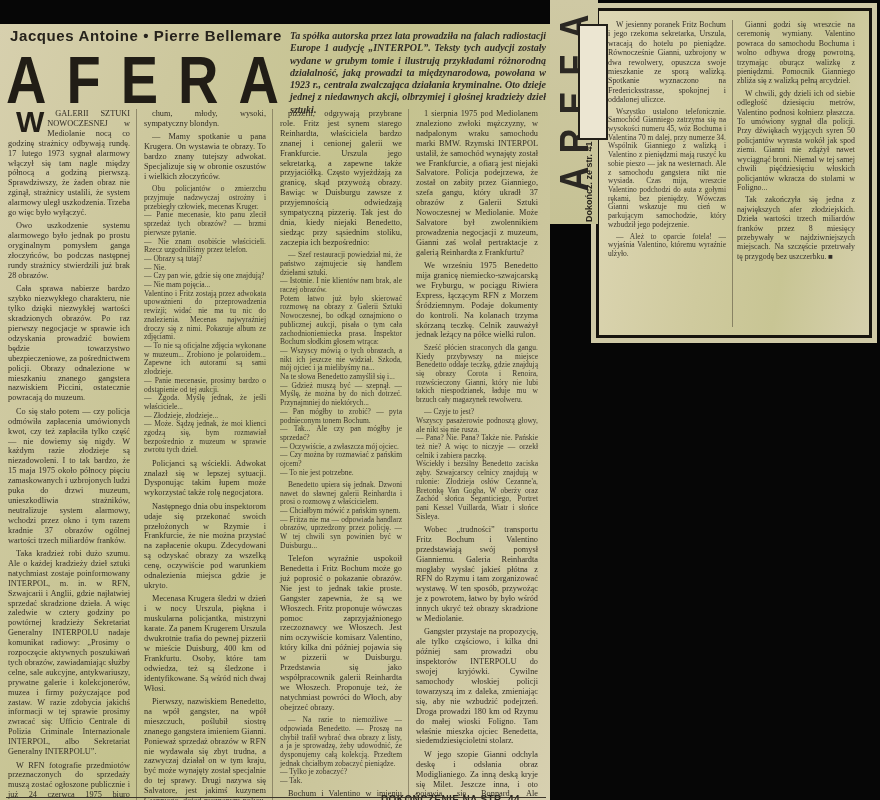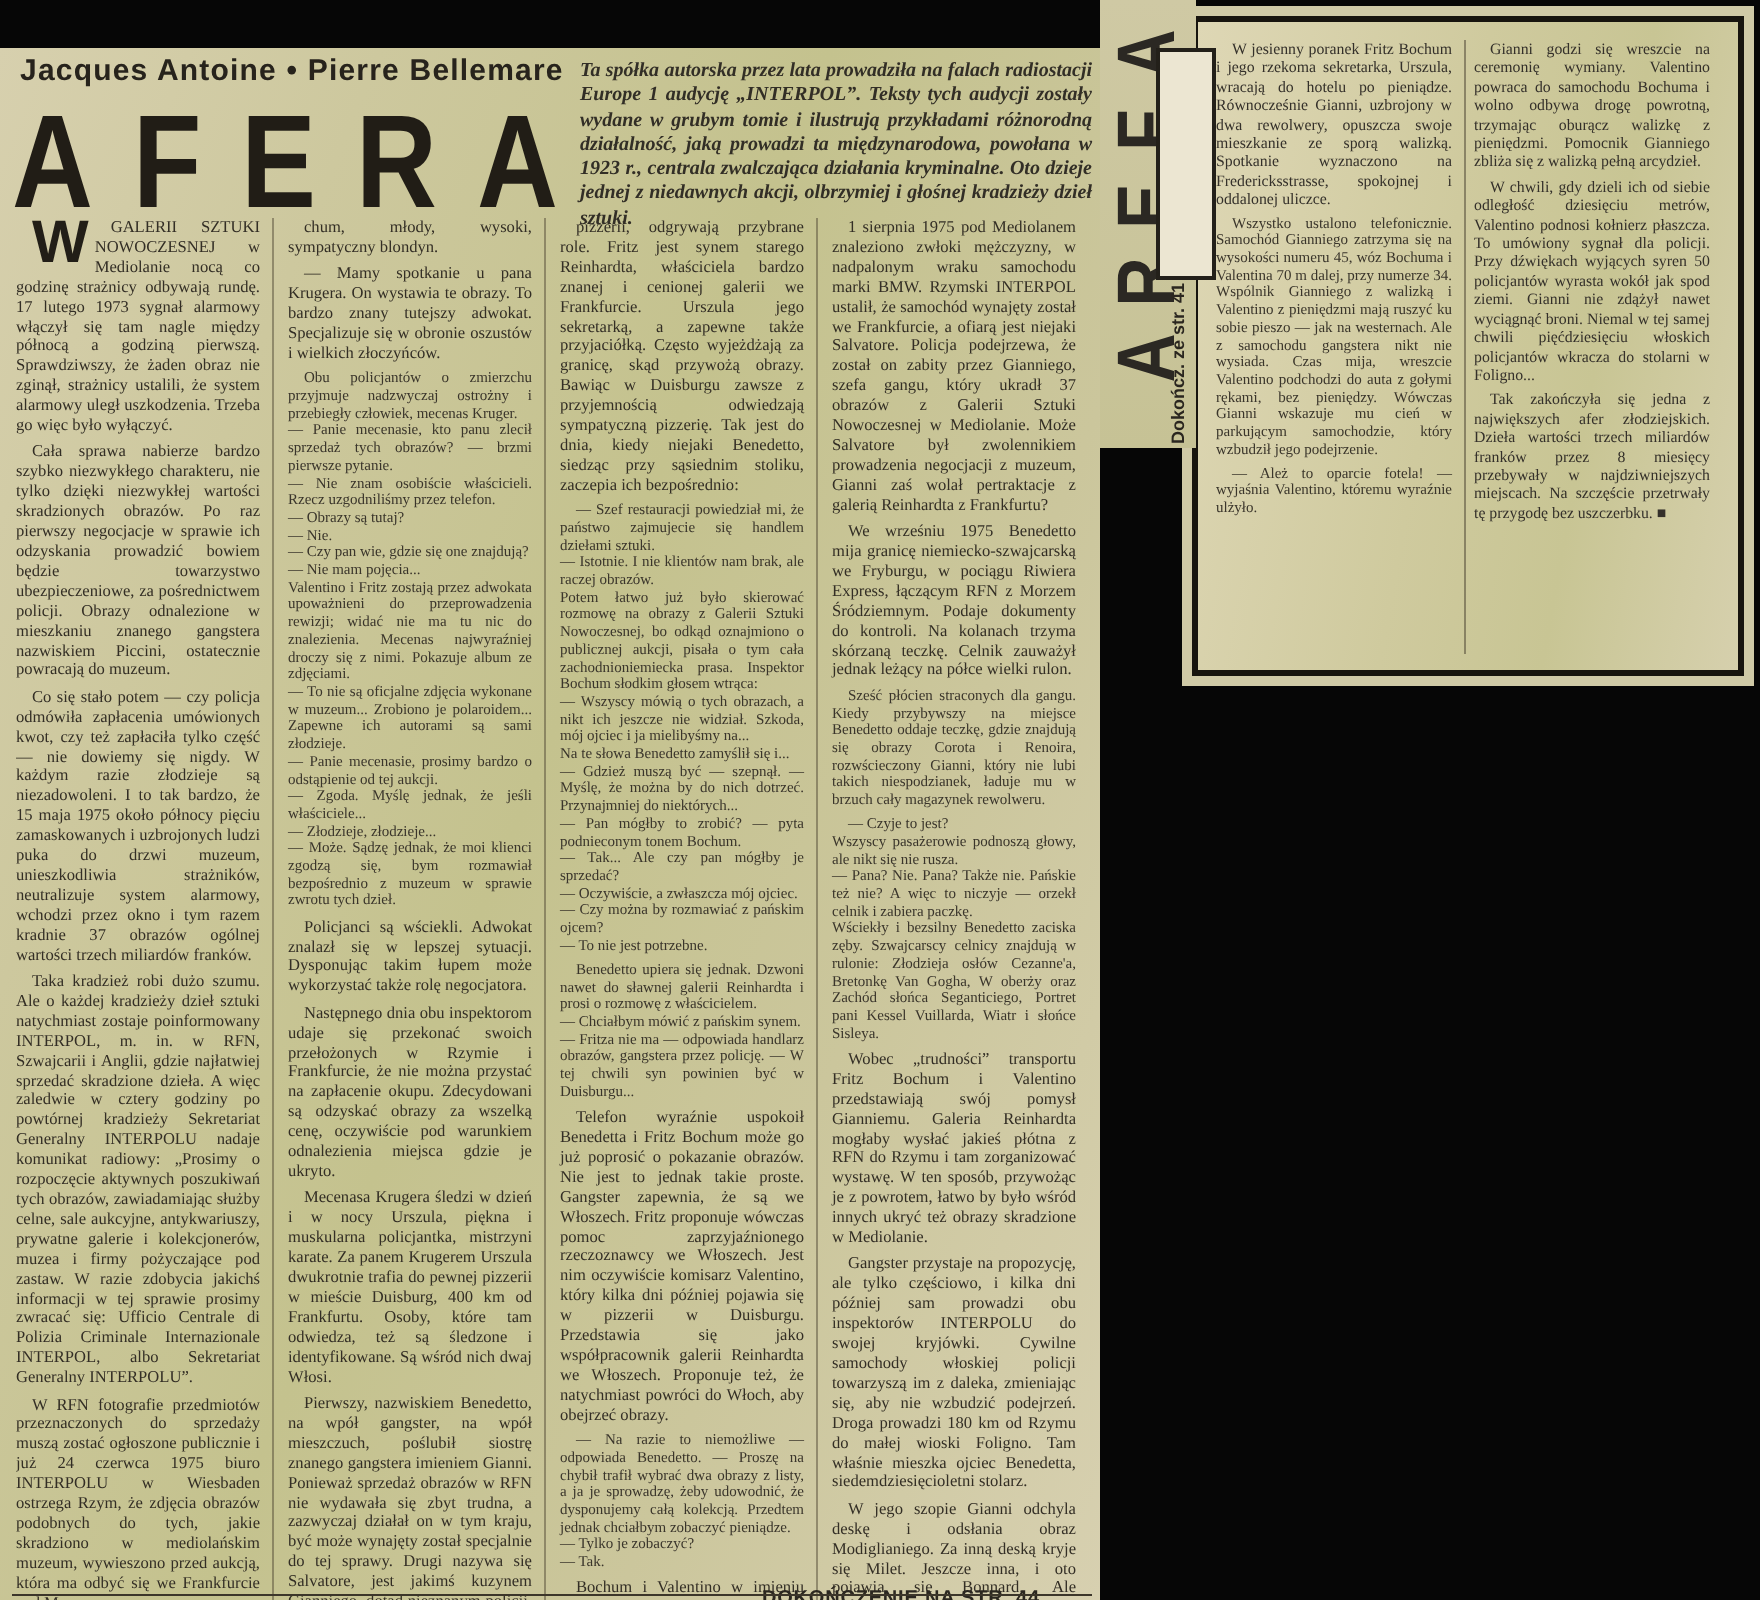--- a/index.html
+++ b/index.html
@@ -61,20 +61,21 @@
 <div class="stage">
 
   <section class="left-page">
     <div class="byline">Jacques Antoine • Pierre Bellemare</div>
     <h1 class="title">AFERA</h1>
     <p class="intro">Ta spółka autorska przez lata prowadziła na falach radiostacji Europe 1 audycję „INTERPOL”. Teksty tych audycji zostały wydane w grubym tomie i ilustrują przykładami różnorodną działalność, jaką prowadzi ta międzynarodowa, powołana w 1923 r., centrala zwalczająca działania kryminalne. Oto dzieje jednej z niedawnych akcji, olbrzymiej i głośnej kradzieży dzieł sztuki.</p>
 
     <div class="columns">
       <div class="col">
           <p class="para dropcap">W GALERII SZTUKI NOWOCZESNEJ w Mediolanie nocą co godzinę strażnicy odbywają rundę. 17 lutego 1973 sygnał alarmowy włączył się tam nagle między północą a godziną pierwszą. Sprawdziwszy, że żaden obraz nie zginął, strażnicy ustalili, że system alarmowy uległ uszkodzenia. Trzeba go więc było wyłączyć.</p>
+          <p class="para">Owo uszkodzenie systemu alarmowego było jednak po prostu oryginalnym pomysłem ganga złoczyńców, bo podczas następnej rundy strażnicy stwierdzili już brak 28 obrazów.</p>
           <p class="para">Cała sprawa nabierze bardzo szybko niezwykłego charakteru, nie tylko dzięki niezwykłej wartości skradzionych obrazów. Po raz pierwszy negocjacje w sprawie ich odzyskania prowadzić bowiem będzie towarzystwo ubezpieczeniowe, za pośrednictwem policji. Obrazy odnalezione w mieszkaniu znanego gangstera nazwiskiem Piccini, ostatecznie powracają do muzeum.</p>
           <p class="para">Co się stało potem — czy policja odmówiła zapłacenia umówionych kwot, czy też zapłaciła tylko część — nie dowiemy się nigdy. W każdym razie złodzieje są niezadowoleni. I to tak bardzo, że 15 maja 1975 około północy pięciu zamaskowanych i uzbrojonych ludzi puka do drzwi muzeum, unieszkodliwia strażników, neutralizuje system alarmowy, wchodzi przez okno i tym razem kradnie 37 obrazów ogólnej wartości trzech miliardów franków.</p>
           <p class="para">Taka kradzież robi dużo szumu. Ale o każdej kradzieży dzieł sztuki natychmiast zostaje poinformowany INTERPOL, m. in. w RFN, Szwajcarii i Anglii, gdzie najłatwiej sprzedać skradzione dzieła. A więc zaledwie w cztery godziny po powtórnej kradzieży Sekretariat Generalny INTERPOLU nadaje komunikat radiowy: „Prosimy o rozpoczęcie aktywnych poszukiwań tych obrazów, zawiadamiając służby celne, sale aukcyjne, antykwariuszy, prywatne galerie i kolekcjonerów, muzea i firmy pożyczające pod zastaw. W razie zdobycia jakichś informacji w tej sprawie prosimy zwracać się: Ufficio Centrale di Polizia Criminale Internazionale INTERPOL, albo Sekretariat Generalny INTERPOLU”.</p>
           <p class="para">W RFN fotografie przedmiotów przeznaczonych do sprzedaży muszą zostać ogłoszone publicznie i już 24 czerwca 1975 biuro INTERPOLU w Wiesbaden ostrzega Rzym, że zdjęcia obrazów podobnych do tych, jakie skradziono w mediolańskim muzeum, wywieszono przed aukcją, która ma odbyć się we Frankfurcie nad Menem.</p>
         </div>
       <div class="col">
           <p class="para">chum, młody, wysoki, sympatyczny blondyn.</p>
           <p class="para">— Mamy spotkanie u pana Krugera. On wystawia te obrazy. To bardzo znany tutejszy adwokat. Specjalizuje się w obronie oszustów i wielkich złoczyńców.</p>
           <p class="para small">Obu policjantów o zmierzchu przyjmuje nadzwyczaj ostrożny i przebiegły człowiek, mecenas Kruger.
 — Panie mecenasie, kto panu zlecił sprzedaż tych obrazów? — brzmi pierwsze pytanie.
@@ -102,21 +103,21 @@
 — Wszyscy mówią o tych obrazach, a nikt ich jeszcze nie widział. Szkoda, mój ojciec i ja mielibyśmy na...
 Na te słowa Benedetto zamyślił się i...
 — Gdzież muszą być — szepnął. — Myślę, że można by do nich dotrzeć. Przynajmniej do niektórych...
 — Pan mógłby to zrobić? — pyta podnieconym tonem Bochum.
 — Tak... Ale czy pan mógłby je sprzedać?
 — Oczywiście, a zwłaszcza mój ojciec.
 — Czy można by rozmawiać z pańskim ojcem?
 — To nie jest potrzebne.</p>
           <p class="para small">Benedetto upiera się jednak. Dzwoni nawet do sławnej galerii Reinhardta i prosi o rozmowę z właścicielem.
 — Chciałbym mówić z pańskim synem.
-— Fritza nie ma — odpowiada handlarz obrazów, gangstera przez policję. — W tej chwili syn powinien być w Duisburgu...</p>
+— Fritza nie ma — odpowiada handlarz obrazów, uprzedzony przez policję. — W tej chwili syn powinien być w Duisburgu...</p>
           <p class="para">Telefon wyraźnie uspokoił Benedetta i Fritz Bochum może go już poprosić o pokazanie obrazów. Nie jest to jednak takie proste. Gangster zapewnia, że są we Włoszech. Fritz proponuje wówczas pomoc zaprzyjaźnionego rzeczoznawcy we Włoszech. Jest nim oczywiście komisarz Valentino, który kilka dni później pojawia się w pizzerii w Duisburgu. Przedstawia się jako współpracownik galerii Reinhardta we Włoszech. Proponuje też, że natychmiast powróci do Włoch, aby obejrzeć obrazy.</p>
           <p class="para small">— Na razie to niemożliwe — odpowiada Benedetto. — Proszę na chybił trafił wybrać dwa obrazy z listy, a ja je sprowadzę, żeby udowodnić, że dysponujemy całą kolekcją. Przedtem jednak chciałbym zobaczyć pieniądze.
 — Tylko je zobaczyć?
 — Tak.</p>
           <p class="para">Bochum i Valentino w imieniu ministerstwa spraw wewnętrznych pożyczają w banku pół miliarda marek, które gwarantuje kasa ubezpieczeniowa Galerii Sztuki Nowoczesnej. W Duisburgu dochodzi do nowego spotkania w pizzerii z Benedettem, do którego tym razem dołączył Salvatore i sławny gangster Gianni. Beznamiętnie i z kamienną twarzą obserwuje on fałszywych handlarzy dzieł sztuki i ich walizkę.
 — Mamy pieniądze — oznajmił Fritz wskazując walizkę. — Ale mamy także broń, więc prosimy, bez żadnych głupstw.</p>
         </div>
       <div class="col">
           <p class="para">1 sierpnia 1975 pod Mediolanem znaleziono zwłoki mężczyzny, w nadpalonym wraku samochodu marki BMW. Rzymski INTERPOL ustalił, że samochód wynajęty został we Frankfurcie, a ofiarą jest niejaki Salvatore. Policja podejrzewa, że został on zabity przez Gianniego, szefa gangu, który ukradł 37 obrazów z Galerii Sztuki Nowoczesnej w Mediolanie. Może Salvatore był zwolennikiem prowadzenia negocjacji z muzeum, Gianni zaś wolał pertraktacje z galerią Reinhardta z Frankfurtu?</p>
           <p class="para">We wrześniu 1975 Benedetto mija granicę niemiecko-szwajcarską we Fryburgu, w pociągu Riwiera Express, łączącym RFN z Morzem Śródziemnym. Podaje dokumenty do kontroli. Na kolanach trzyma skórzaną teczkę. Celnik zauważył jednak leżący na półce wielki rulon.</p>

